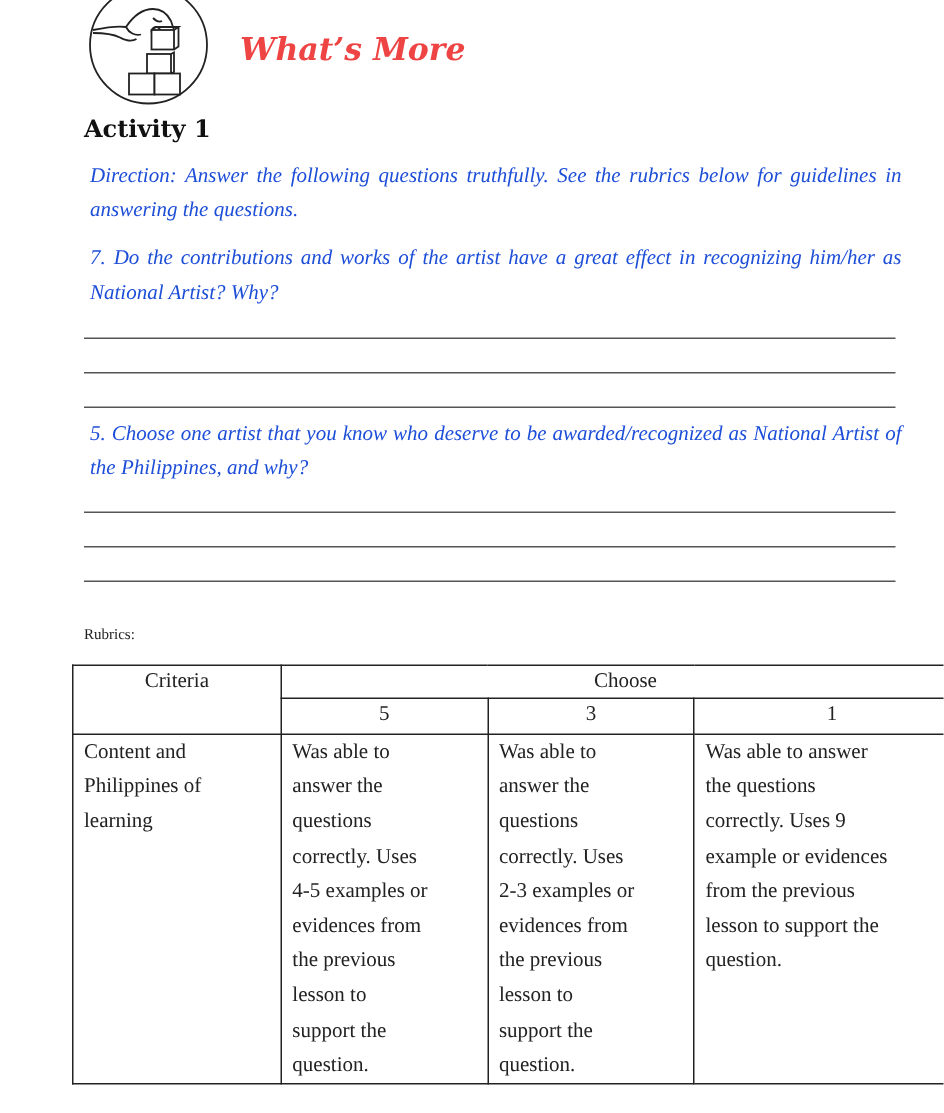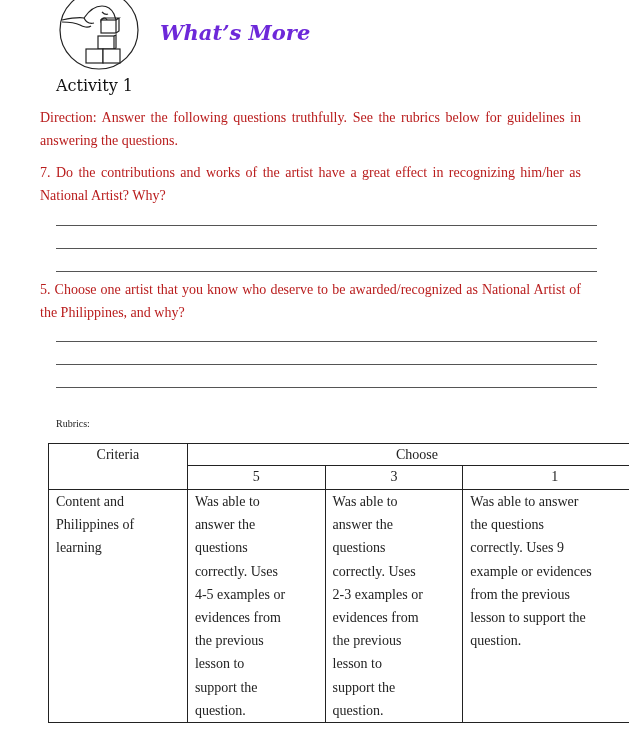--- a/index.html
+++ b/index.html
@@ -23,42 +23,43 @@
       height: 76px;
     }
     .section-title {
       position: absolute;
       left: 160px;
       top: 20px;
       font-family: "DejaVu Serif", serif;
       font-weight: bold;
       font-style: italic;
       font-size: 21px;
-      color: #6d28d9;
+      color: #ef4444;
       letter-spacing: 0px;
     }
     .activity-title {
       position: absolute;
       left: 56px;
       top: 76px;
       font-family: "DejaVu Serif", serif;
-      font-weight: normal;
+      font-weight: bold;
       font-size: 16px;
       color: #111;
     }
     .para {
       position: absolute;
-      left: 40px;
+      left: 60px;
       width: 541px;
       font-size: 12.4px;
       line-height: 23px;
       text-align: justify;
-      color: #b91c1c;
+      color: #1d4ed8;
       font-family: "Liberation Serif", "DejaVu Serif", serif;
       font-size: 14px;
+      font-style: italic;
     }
     .direction { top: 106px; }
     .q1 { top: 161px; }
     .q2 { top: 278px; }
     .answer-line {
       position: absolute;
       left: 56px;
       width: 541px;
       height: 0;
       border-top: 1px solid #555;

